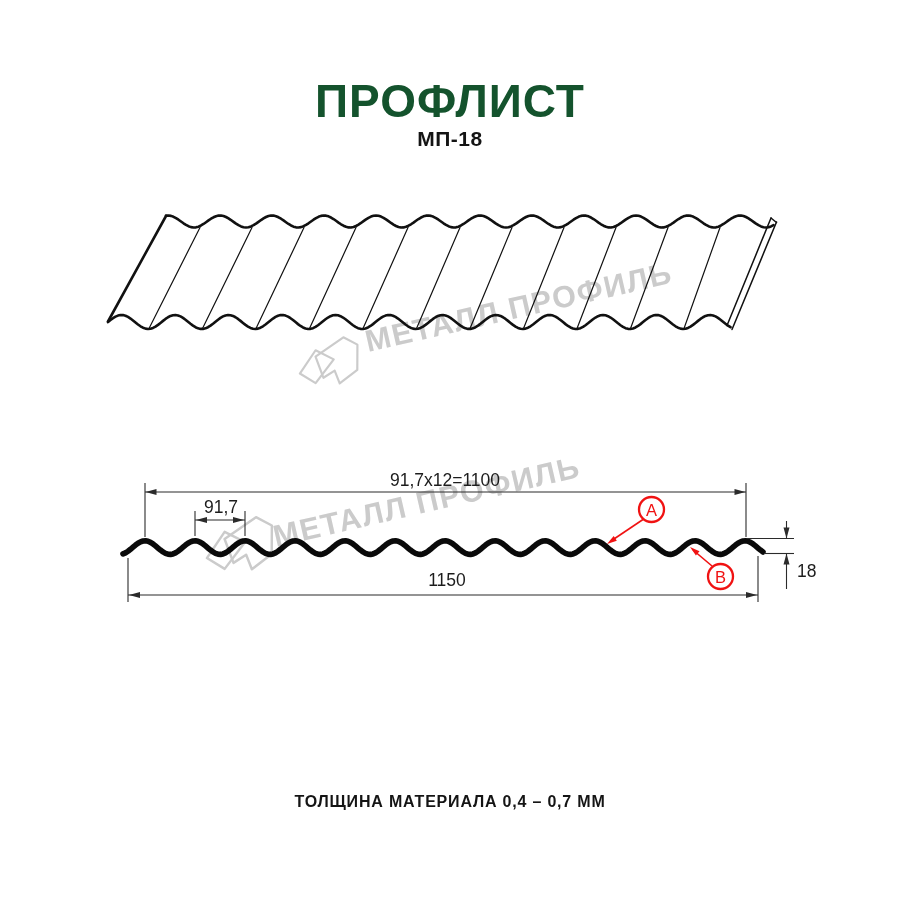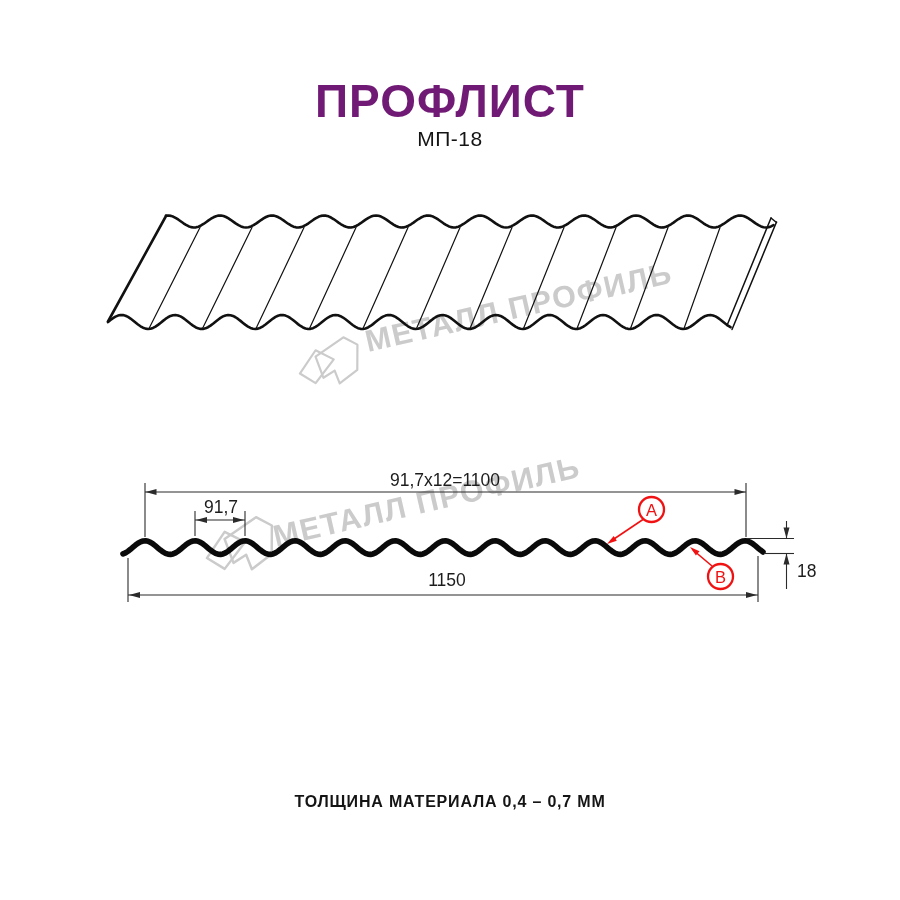--- a/index.html
+++ b/index.html
@@ -3,25 +3,25 @@
 <meta charset="utf-8">
 <style>
   html,body{margin:0;padding:0;background:#fff;}
   .page{
     position:relative;width:900px;height:900px;background:#fff;overflow:hidden;
     font-family:"Liberation Sans",sans-serif;
     --wm:#cbcbcb; --accent:#f01212; --line:#111; --dim:#2b2b2b;
   }
   .title{
     position:absolute;left:0;right:0;top:74px;text-align:center;
-    font-size:46px;font-weight:700;letter-spacing:1px;color:#701a75;
+    font-size:46px;font-weight:700;letter-spacing:1px;color:#14532d;
   }
   .subtitle{
     position:absolute;left:0;right:0;top:127px;text-align:center;
-    font-size:21px;font-weight:400;letter-spacing:.5px;color:#141414;
+    font-size:21px;font-weight:700;letter-spacing:.5px;color:#141414;
   }
   .footer{
     position:absolute;left:0;right:0;top:793px;text-align:center;
     font-size:16px;font-weight:700;letter-spacing:.8px;color:#141414;
   }
   svg{position:absolute;left:0;top:0;}
   .wm-shape{fill:none;stroke:var(--wm);stroke-width:3.5;stroke-linejoin:round;}
   .wm-text{font-family:"Liberation Sans",sans-serif;font-size:30.5px;font-weight:bold;
     fill:var(--wm);letter-spacing:1.5px;}
   .thick{fill:none;stroke:var(--line);stroke-width:2.6;stroke-linecap:round;stroke-linejoin:round;}

